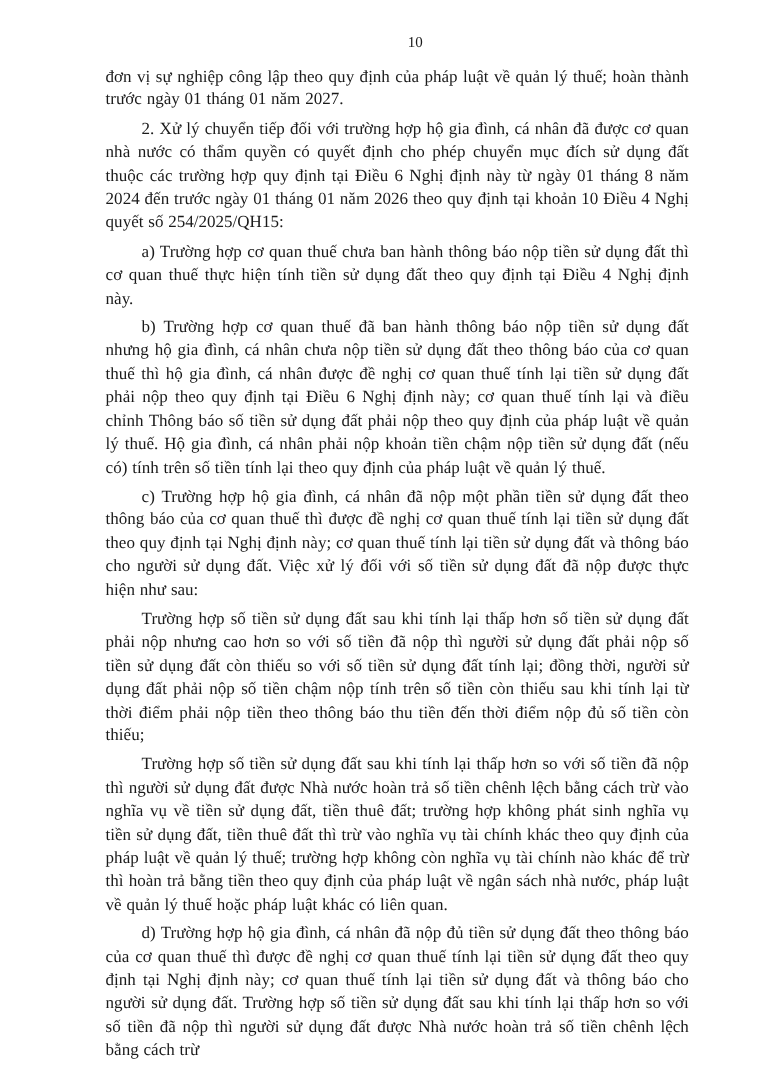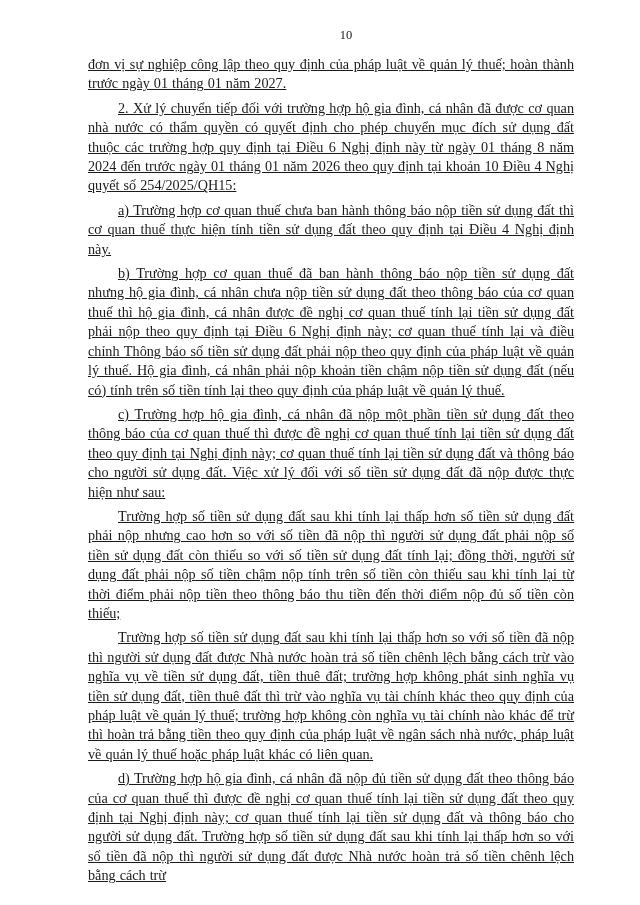--- a/index.html
+++ b/index.html
@@ -27,21 +27,20 @@
     
     padding-left: 30px;
   }
   .content p {
     font-size: 14.2px;
     line-height: 19.4px;
     text-align: justify;
     text-indent: 30px;
     margin: 0 0 5px 0;
     word-spacing: 0.5px;
-    text-decoration: underline;
   }
   .content p.no-indent {
     text-indent: 0;
   }
 </style>
 </head>
 <body>
 
 <div class="page">
   <div class="page-number">10</div>

